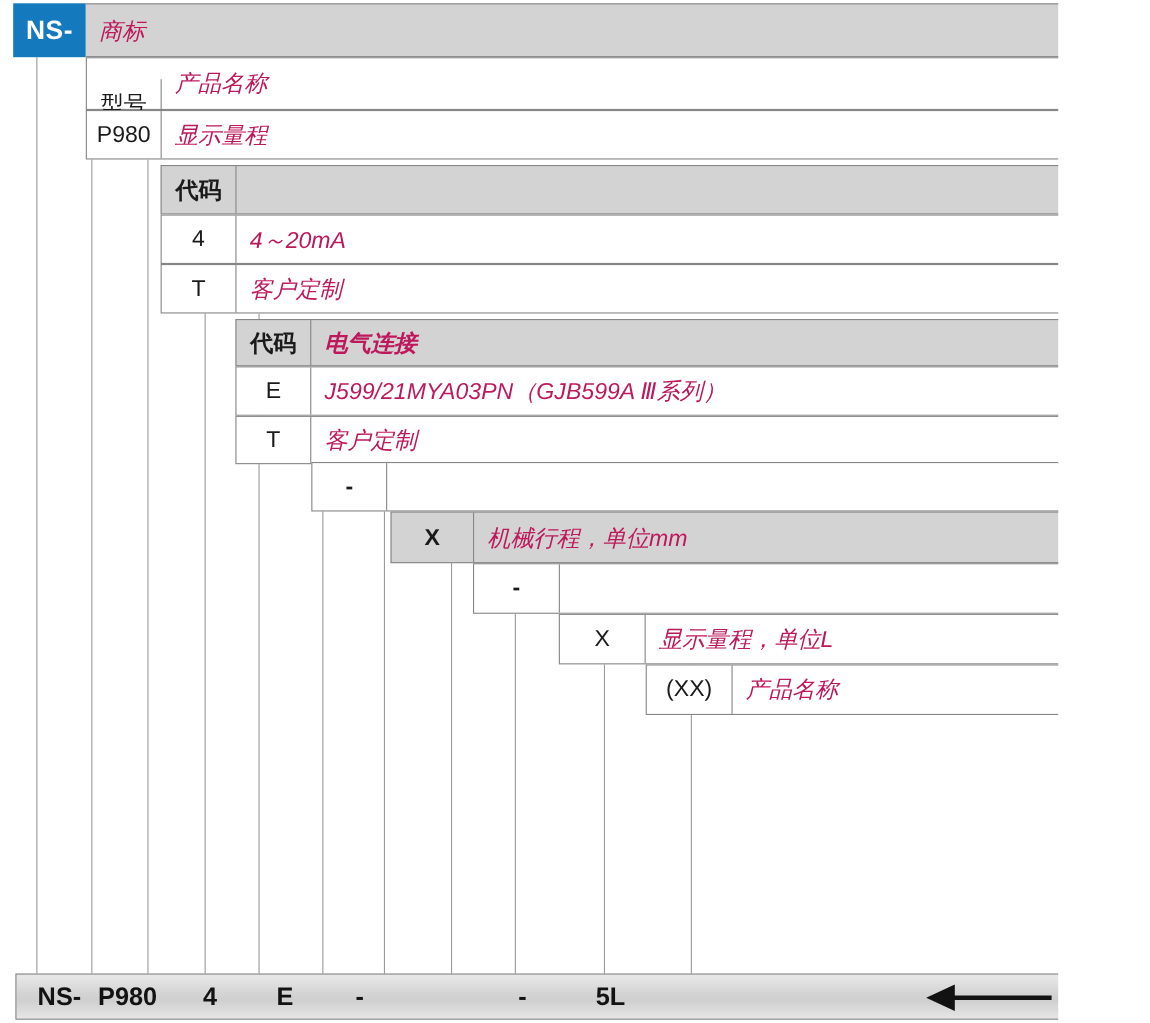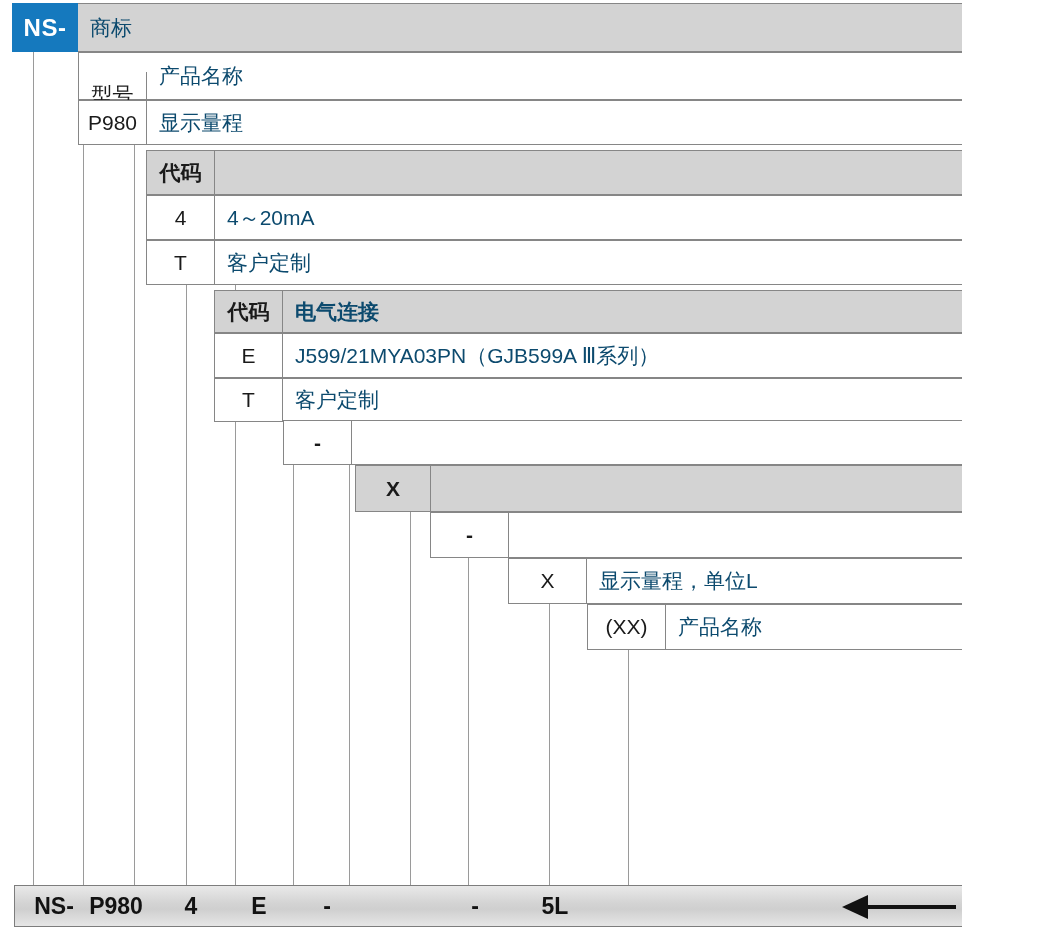--- a/index.html
+++ b/index.html
@@ -49,23 +49,24 @@
     color: #1a1a1a;
     flex: 0 0 auto;
   }
   .cell-desc {
     box-sizing: border-box;
     height: 100%;
     display: flex;
     align-items: center;
     padding-left: 12px;
     font-size: 21px;
-    color: #0c4a6e;
+    color: #be185d;
     flex: 1 1 auto;
     white-space: nowrap;
+    font-style: italic;
   }
   .row.head .cell-code,
   .row.head .cell-desc {
     font-weight: bold;
   }
   .cell-nocode {
     box-sizing: border-box;
     height: 100%;
     display: flex;
     align-items: center;
@@ -188,20 +189,21 @@
     <div class="cell-desc">客户定制</div>
   </div>
 
   <div class="row" style="left:283px; top:420px; width:751px; height:45px;">
     <div class="cell-nocode" style="width:68px;">-</div>
     <div class="cell-desc"></div>
   </div>
 
   <div class="row head" style="left:355px; top:465px; width:679px; height:47px;">
     <div class="cell-code" style="width:75px;">X</div>
+    <div class="cell-desc" style="font-weight:normal;">机械行程，单位mm</div>
   </div>
 
   <div class="row" style="left:430px; top:512px; width:604px; height:46px;">
     <div class="cell-nocode" style="width:78px;">-</div>
     <div class="cell-desc"></div>
   </div>
 
   <div class="row" style="left:508px; top:558px; width:526px; height:46px;">
     <div class="cell-code" style="width:78px;">X</div>
     <div class="cell-desc">显示量程，单位L</div>

